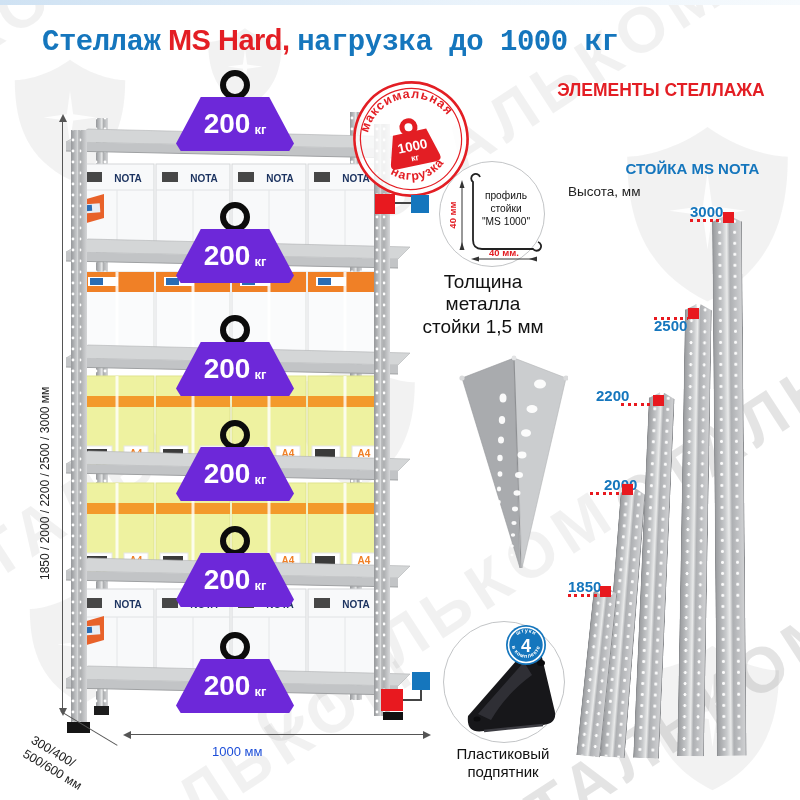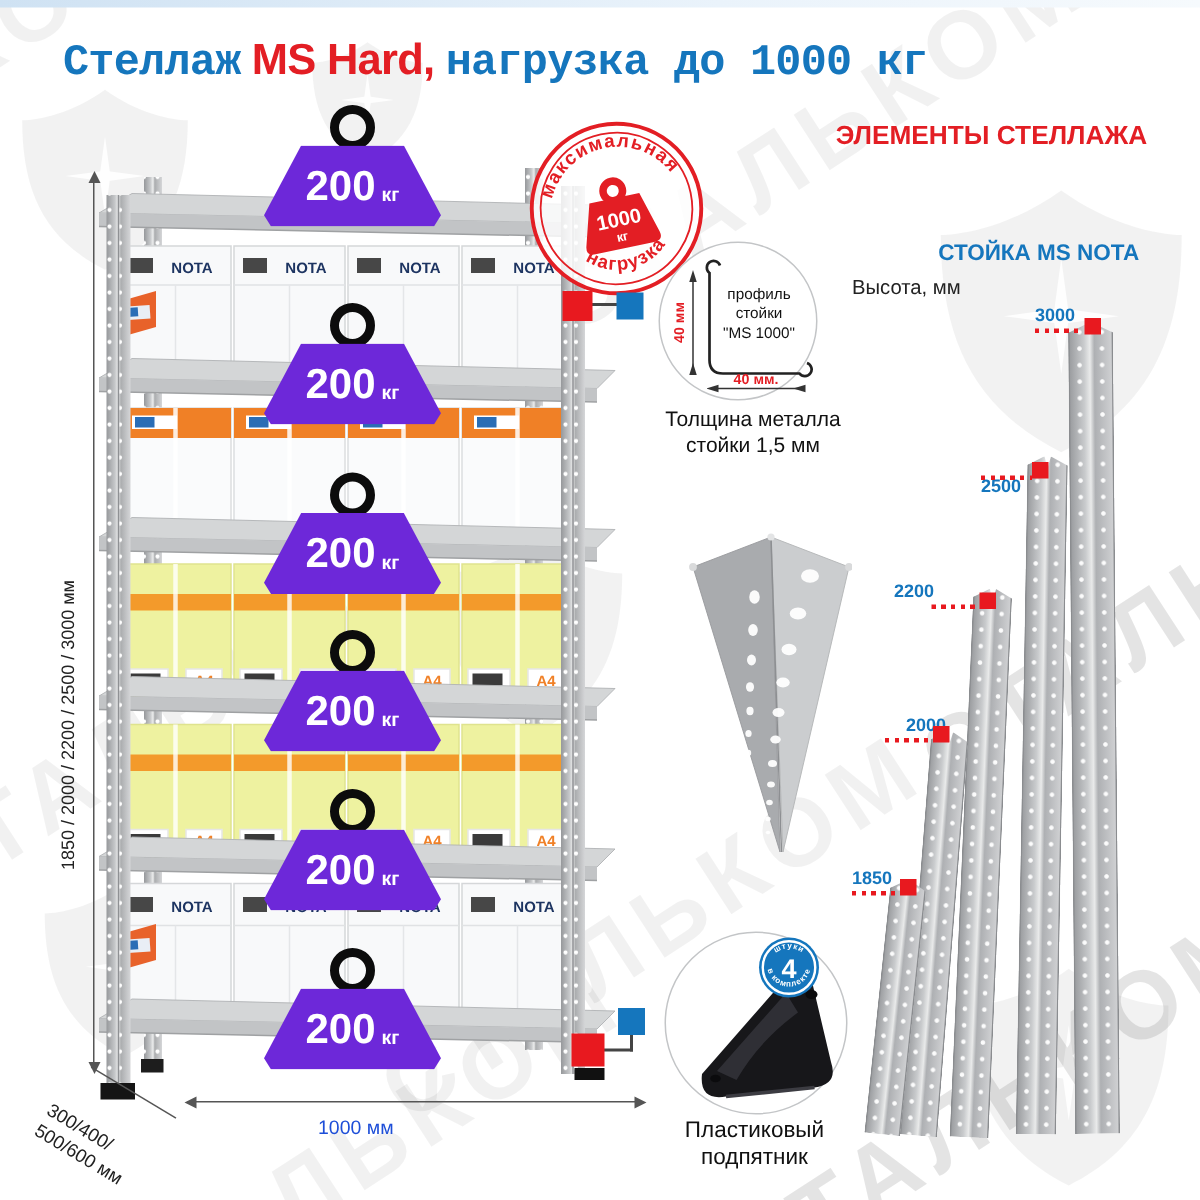--- a/index.html
+++ b/index.html
@@ -43,21 +43,21 @@
   .foot-pad{position:absolute;background:#111;}
   
   .circle-frame{position:absolute;border:1.5px solid #c3c5c7;border-radius:50%;background:#fff;}
   .caption{position:absolute;text-align:center;color:#111;line-height:1.18;}
   
   .comp-header{position:absolute;left:552px;top:80px;width:218px;text-align:center;
       color:#e31e24;font-size:17.5px;font-weight:800;line-height:1.2;}
   .comp-sub{position:absolute;left:585px;top:160px;width:215px;text-align:center;
       color:#1576bd;font-size:15px;font-weight:800;}
   .heights-label{position:absolute;left:568px;top:184px;font-size:13.5px;color:#222;}
-  .h-label{position:absolute;font-size:12px;font-weight:800;color:#1576bd;}
+  .h-label{position:absolute;font-size:15px;font-weight:800;color:#1576bd;}
   .dotline{position:absolute;height:3px;
       background-image:repeating-linear-gradient(90deg,#e8191f 0 3px,transparent 3px 6.5px);}
   .h-sq{position:absolute;width:11px;height:11px;background:#e8191f;}
   .stand-post{position:absolute;
       background-image:radial-gradient(circle,rgba(255,255,255,.95) 1.2px,transparent 1.8px),
         linear-gradient(90deg,#97999c,#c9cbcd 35%,#e9eaea 48%,#aeb0b3 58%,#d2d3d5 100%);
       background-size:50% 11px,100% 100%;
       clip-path:polygon(0 6px,42% 0,50% 8px,58% 0,100% 6px,100% 100%,0 100%);
       box-shadow:inset -1px 0 0 #8b8d90, inset 1px 0 0 #8b8d90;}
 </style>
@@ -459,21 +459,21 @@
     <path d="M40,15 a4.5,4.5 0 1 0 -7,5 L33,78 q0,9 9,9 l51,0 a4.5,4.5 0 1 0 5,-7" fill="none" stroke="#222" stroke-width="1.8"></path>
     <line x1="22" y1="22" x2="22" y2="84" stroke="#333" stroke-width="1" marker-start="url(#ah)" marker-end="url(#ah)"></line>
     <line x1="35" y1="97" x2="93" y2="97" stroke="#333" stroke-width="1" marker-start="url(#ah)" marker-end="url(#ah)"></line>
     <text x="16" y="53" font-size="9.5" font-weight="bold" fill="#e31e24" text-anchor="middle" transform="rotate(-90 16 53)">40 мм</text>
     <text x="64" y="94" font-size="9.5" font-weight="bold" fill="#e31e24" text-anchor="middle">40 мм.</text>
     <text x="66" y="37" font-size="10.2" fill="#111" text-anchor="middle">профиль</text>
     <text x="66" y="50" font-size="10.2" fill="#111" text-anchor="middle">стойки</text>
     <text x="66" y="63" font-size="10.2" fill="#111" text-anchor="middle">"MS 1000"</text>
   </svg>
 </div>
-<div class="caption" style="left:431px;top:271px;width:142px;font-size:14px;">
+<div class="caption" style="left:412px;top:271px;width:142px;font-size:19px;">
   <div>Толщина металла</div>
   <div>стойки 1,5 мм</div>
 </div>
 
 <svg class="abs" style="left:448px;top:352px;" width="120" height="228" viewBox="0 0 120 228">
   <polygon points="14,26 66,6 72,216" fill="#a9abae" stroke="#97999c" stroke-width="0.6"></polygon>
   <polygon points="66,6 118,26 74,216" fill="#cbcdcf" stroke="#b2b4b6" stroke-width="0.6"></polygon>
   <line x1="66" y1="6" x2="73" y2="216" stroke="#8d8f92" stroke-width="1"></line>
   <circle cx="14" cy="26" r="2.6" fill="#d9dadb"></circle>
     <circle cx="118" cy="26" r="2.6" fill="#d9dadb"></circle>

